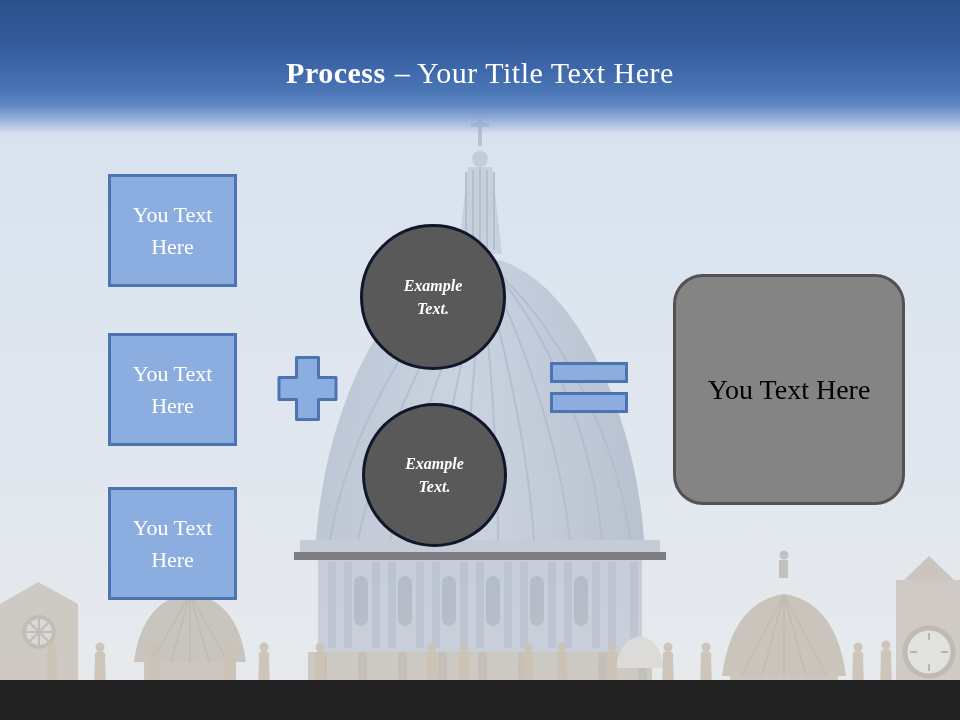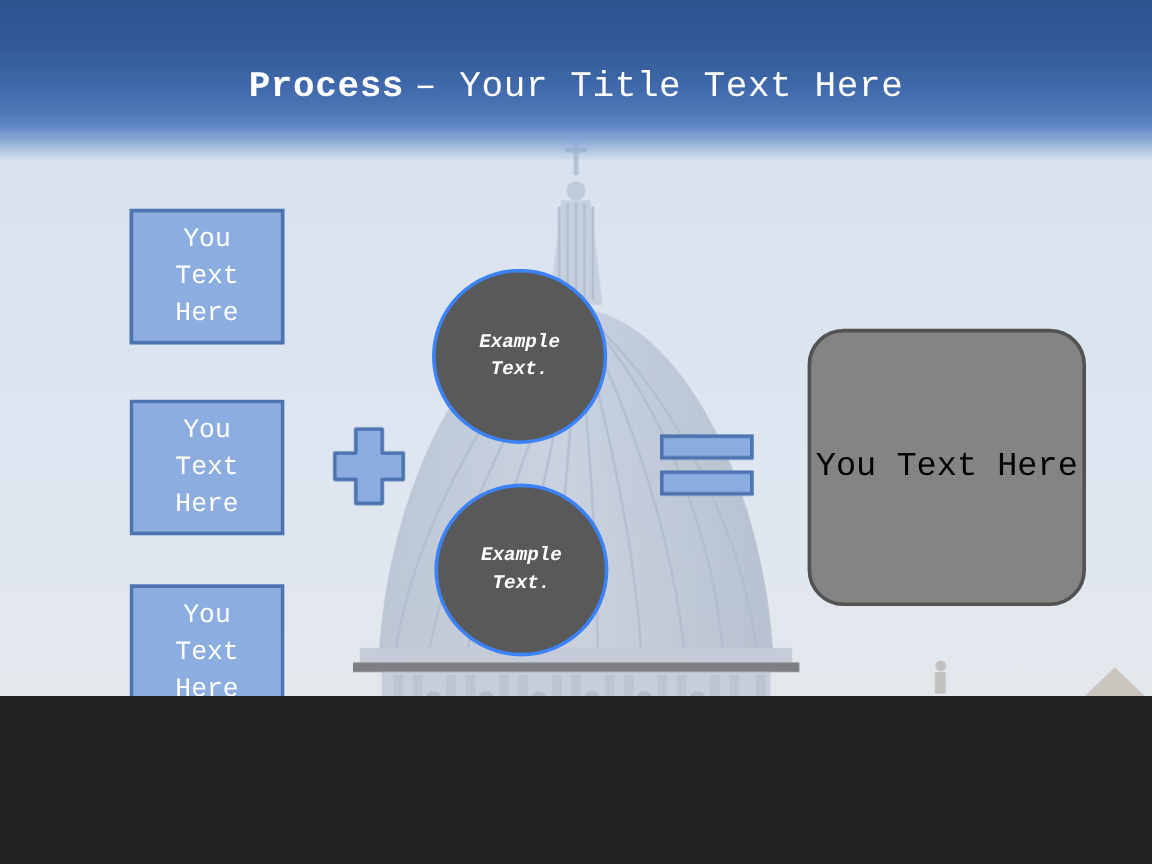--- a/index.html
+++ b/index.html
@@ -1,18 +1,18 @@
 <!DOCTYPE html>
 <html><head>
 <meta charset="utf-8">
 <style>
   html,body{margin:0;padding:0;background:#222;}
   .slide{
-    position:relative;width:960px;height:580px;overflow:hidden;
-    font-family:Liberation Mono, monospace;background:#e6eaf0;
+    position:relative;width:960px;height:680px;overflow:hidden;
+    font-family:Liberation Serif, serif;background:#e6eaf0;
   }
   .bg-svg{position:absolute;left:0;top:0;width:960px;height:720px;}
   
   .header{
     position:absolute;left:0;top:0;width:960px;height:134px;
     background:linear-gradient(180deg,
       #2c528e 0%, #33599a 30%, #3e68a9 52%, #4b76b6 68%,
       #5d86c4 78%, #8aa8d5 87%, rgba(223,231,242,0) 100%);
   }
   .title{
@@ -33,21 +33,21 @@
   .plus-svg{position:absolute;left:276px;top:354px;width:63px;height:69px;}
   
   .eq-bar{
     position:absolute;left:550px;width:78px;height:21px;
     background:#8cade0;border:3px solid #4c74b0;box-sizing:border-box;
   }
   #eq1{top:362px}#eq2{top:392px}
   
   .circle{
     position:absolute;border-radius:50%;
-    background:#595959;border:3px solid #3b82f6;box-sizing:border-box;
+    background:#595959;border:3px solid #0f172a;box-sizing:border-box;
     display:flex;align-items:center;justify-content:center;text-align:center;
     color:#ffffff;font-size:16px;font-weight:bold;font-style:italic;line-height:1.45;
   }
   #circle1{left:360px;top:224px;width:146px;height:146px;}
   #circle2{left:362px;top:403px;width:145px;height:144px;}
   .circle .lbl{width:92px;}
   
   .result{
     position:absolute;left:673px;top:274px;width:232px;height:231px;
     background:#848484;border:3px solid #525252;border-radius:30px;box-sizing:border-box;

